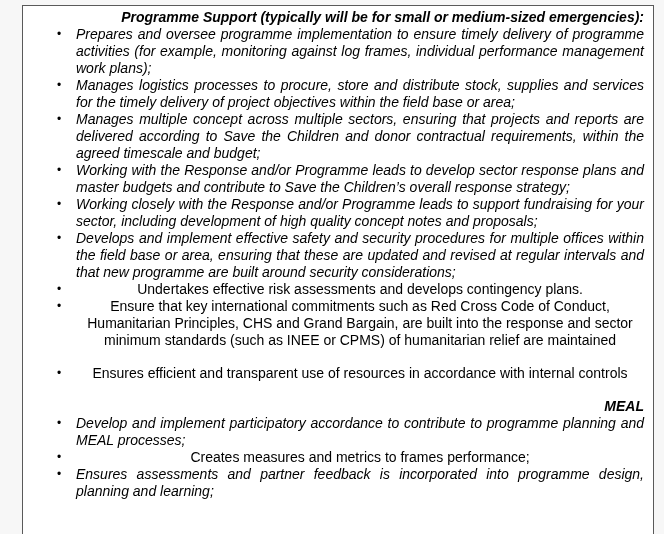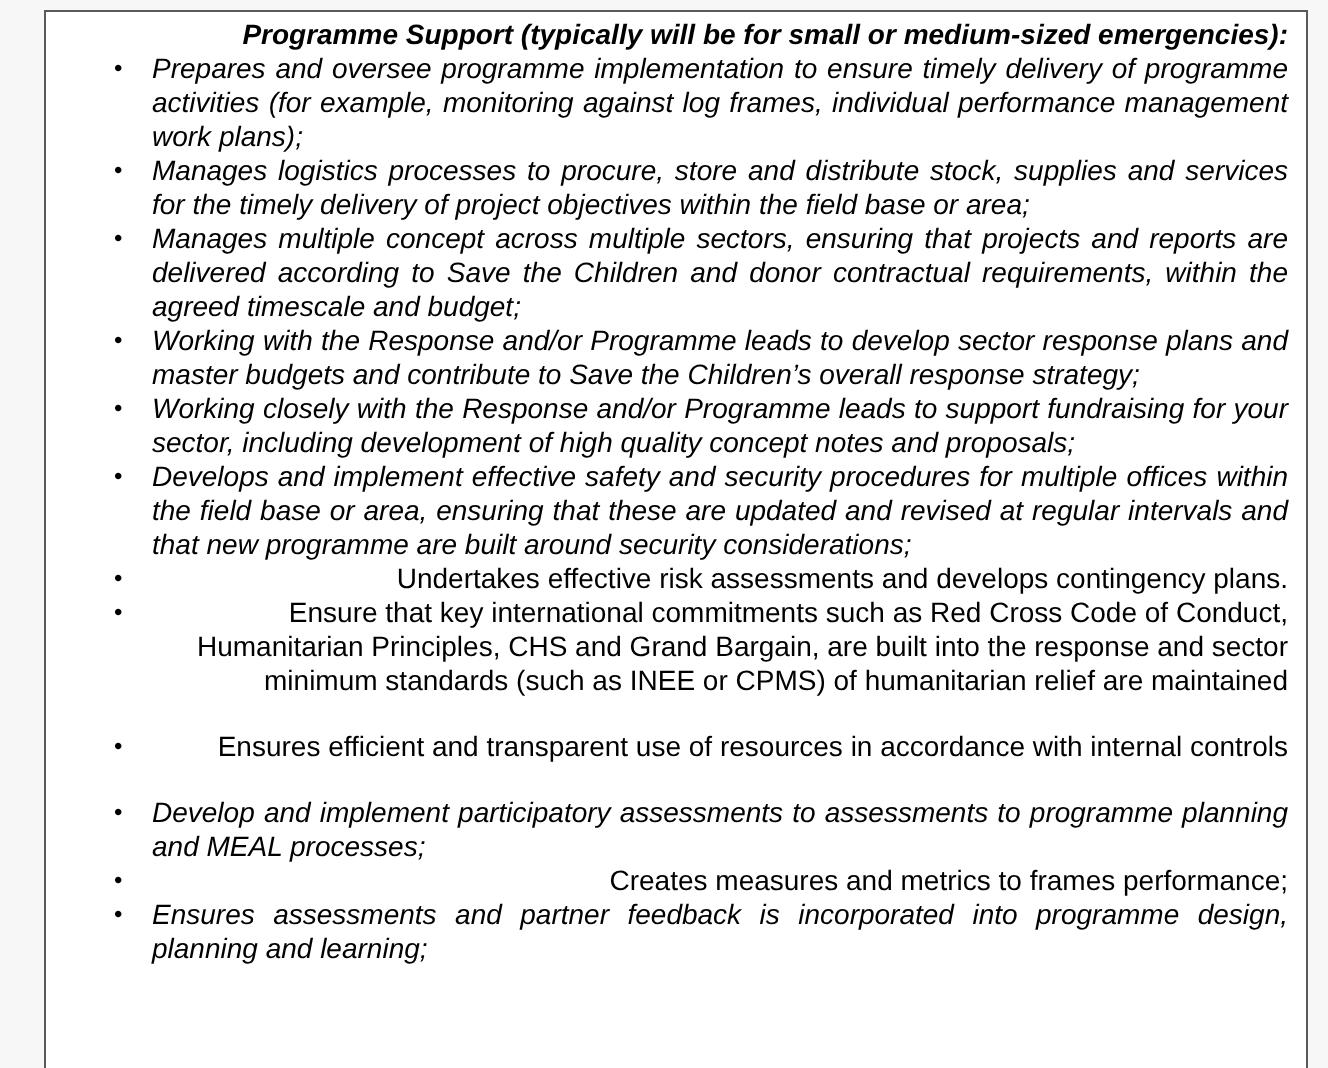--- a/index.html
+++ b/index.html
@@ -44,21 +44,21 @@
   .bullet-text {
     flex: 1 1 auto;
     min-width: 0;
   }
   .align-justify .bullet-text {
     text-align: justify;
     text-align-last: left;
     font-style: italic;
   }
   .align-left .bullet-text {
-    text-align: right;
+    text-align: center;
   }
   .gap-before {
     margin-top: 16px;
   }
   .section-meal {
     margin-top: 16px;
   }
 </style>
 </head>
 <body>
@@ -100,24 +100,25 @@
       <span class="bullet-marker">•</span>
       <span class="bullet-text">Ensure that key international commitments such as Red Cross Code of Conduct, Humanitarian Principles, CHS and Grand Bargain, are built into the response and sector minimum standards (such as INEE or CPMS) of humanitarian relief are maintained</span>
     </div>
     <div class="bullet align-left gap-before">
       <span class="bullet-marker">•</span>
       <span class="bullet-text">Ensures efficient and transparent use of resources in accordance with internal controls</span>
     </div>
   </div>
 
   <div class="section section-meal">
+    <div class="section-heading">MEAL</div>
 
     <div class="bullet align-justify">
       <span class="bullet-marker">•</span>
-      <span class="bullet-text">Develop and implement participatory assessments to assessments to programme planning and MEAL processes;</span>
+      <span class="bullet-text">Develop and implement participatory accordance to contribute to programme planning and MEAL processes;</span>
     </div>
     <div class="bullet align-left">
       <span class="bullet-marker">•</span>
       <span class="bullet-text">Creates measures and metrics to frames performance;</span>
     </div>
     <div class="bullet align-justify">
       <span class="bullet-marker">•</span>
       <span class="bullet-text">Ensures assessments and partner feedback is incorporated into programme design, planning and learning;</span>
     </div>
   </div>

